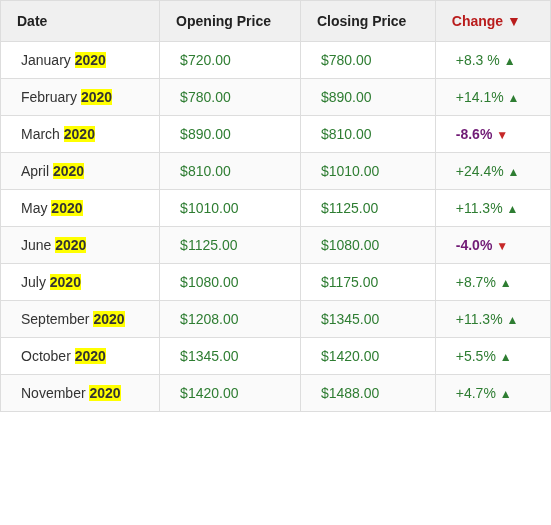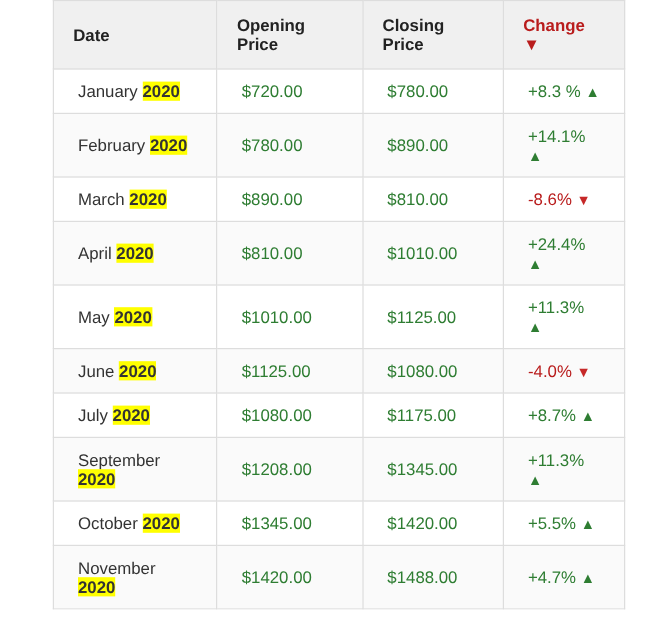--- a/index.html
+++ b/index.html
@@ -3,23 +3,22 @@
   <meta charset="utf-8">
   <style>
     * { box-sizing: border-box; margin: 0; padding: 0; }
     body {
       font-family: Arial, sans-serif;
       font-size: 14px;
       background: #fff;
       width: 551px;
     }
     table {
-      width: 477px;
+      width: 551px;
       border-collapse: collapse;
-      margin-left: 44px;
     }
     thead tr {
       background: #f0f0f0;
     }
     th {
       padding: 12px 16px;
       text-align: left;
       font-weight: bold;
       color: #222;
       border: 1px solid #ddd;
@@ -39,21 +38,22 @@
       background: yellow;
       font-weight: bold;
     }
     .price {
       color: #2e7d32;
     }
     .change-positive {
       color: #2e7d32;
     }
     .change-negative {
-      color: #b91c1c;
+      color: #701a75;
+      font-weight: bold;
     }
     .arrow-up {
       color: #2e7d32;
       font-size: 12px;
     }
     .arrow-down {
       color: #c62828;
       font-size: 12px;
     }
     th:nth-child(4) {

